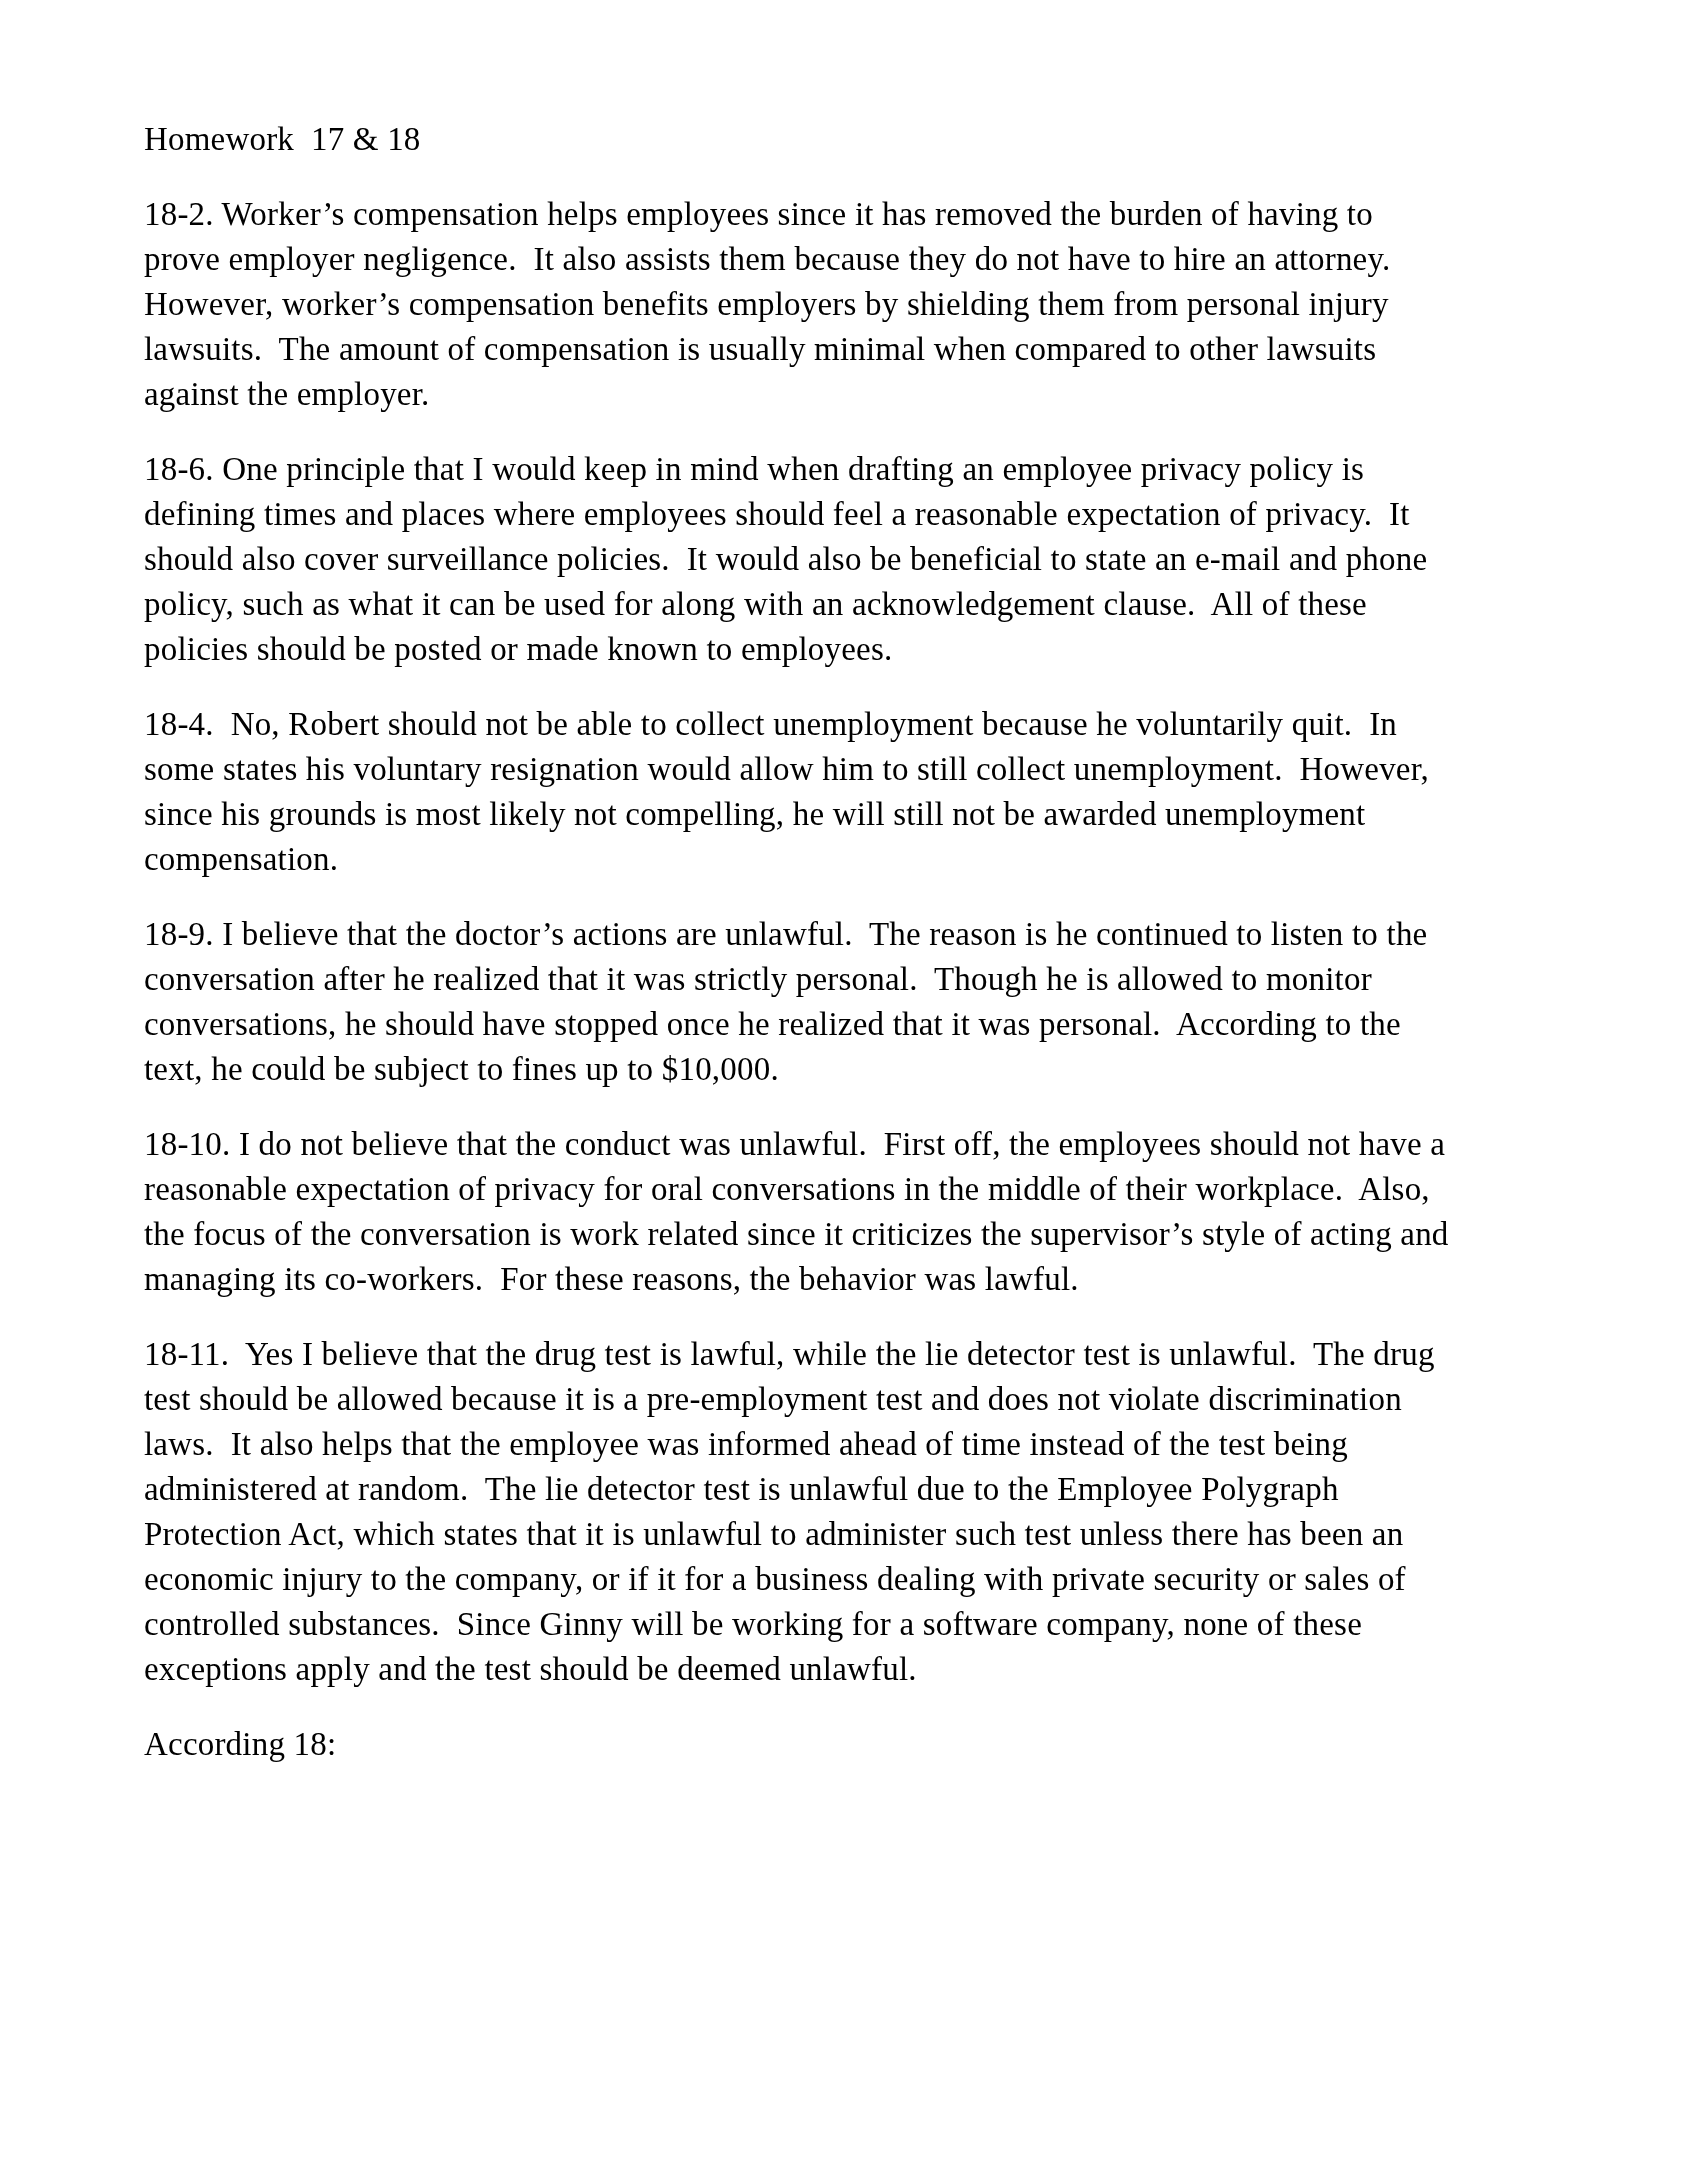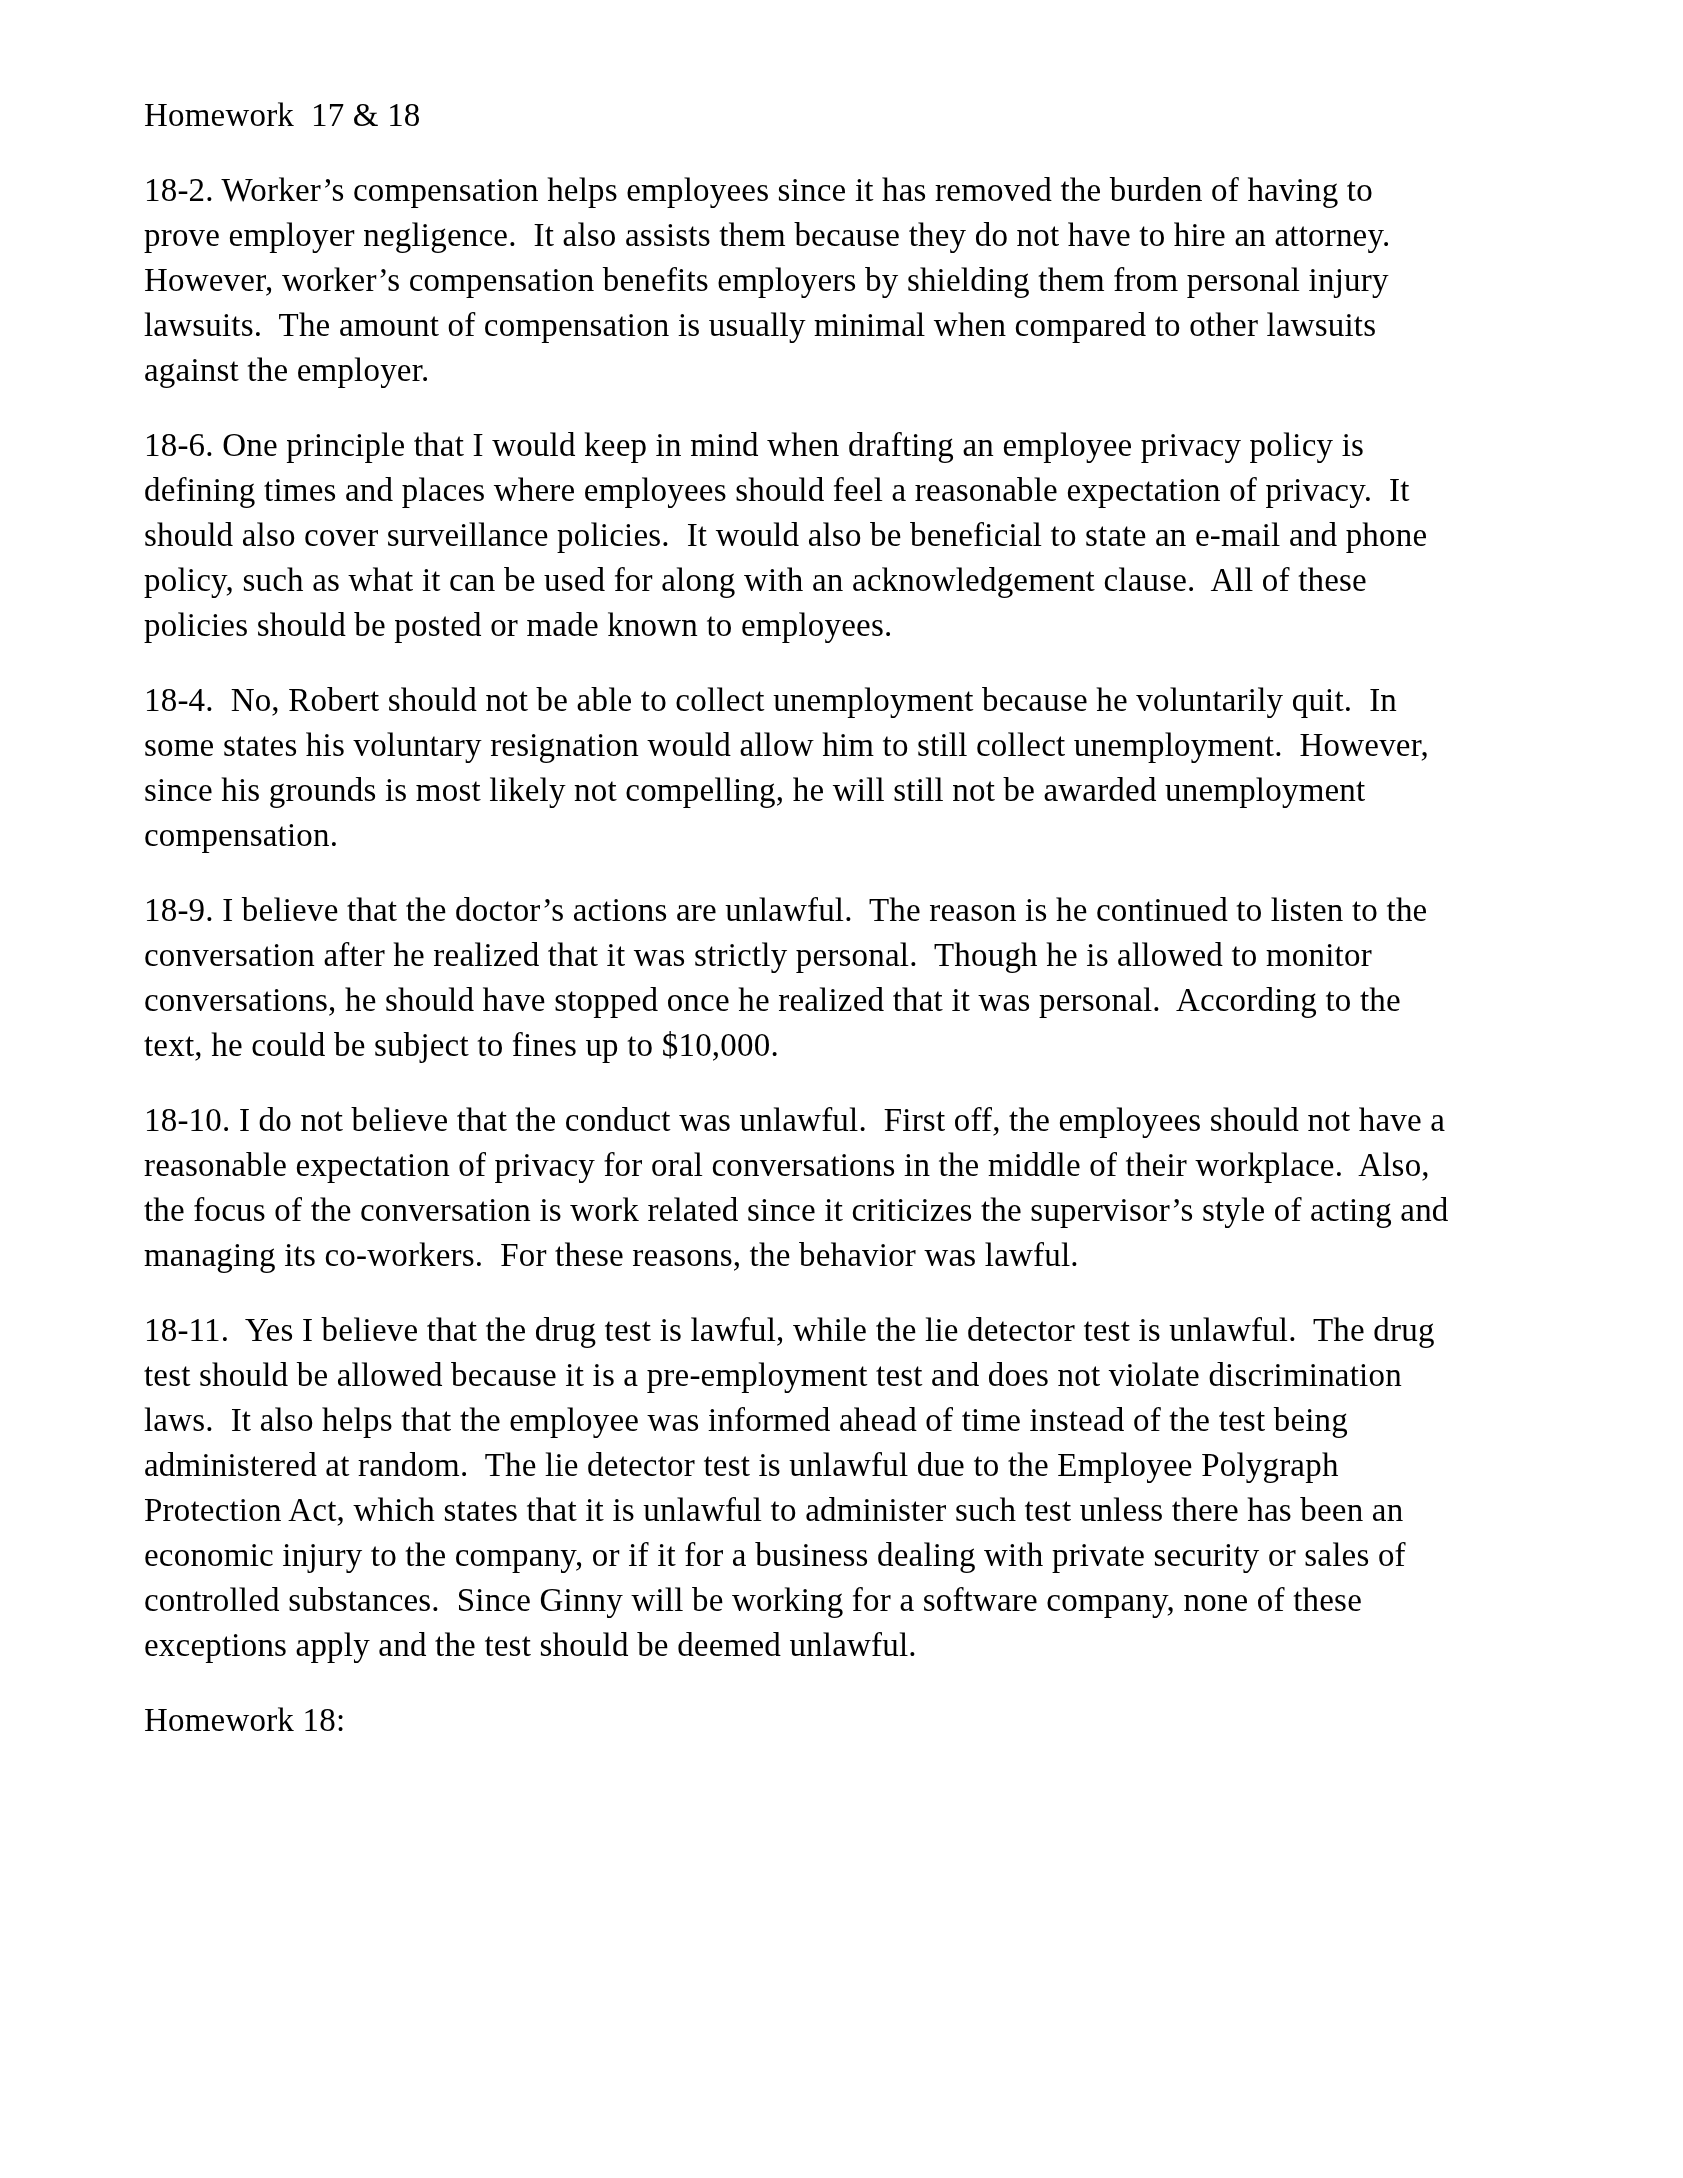--- a/index.html
+++ b/index.html
@@ -12,21 +12,21 @@
     width: 1683px;
     height: 2178px;
     overflow: hidden;
     font-family: "Liberation Serif", "DejaVu Serif", serif;
     color: #000000;
   }
   .page {
     box-sizing: border-box;
     width: 1683px;
     height: 2178px;
-    padding: 93px 149px 0 144px;
+    padding: 117px 149px 0 144px;
     background: #ffffff;
   }
   .para {
     font-size: 33px;
     line-height: 45px;
     margin: 0 0 30px 0;
     white-space: pre-wrap;
     letter-spacing: 0.2px;
   }
 </style>
@@ -60,15 +60,15 @@
 managing its co-workers.  For these reasons, the behavior was lawful.</p>
   <p class="para">18-11.  Yes I believe that the drug test is lawful, while the lie detector test is unlawful.  The drug
 test should be allowed because it is a pre-employment test and does not violate discrimination
 laws.  It also helps that the employee was informed ahead of time instead of the test being
 administered at random.  The lie detector test is unlawful due to the Employee Polygraph
 Protection Act, which states that it is unlawful to administer such test unless there has been an
 economic injury to the company, or if it for a business dealing with private security or sales of
 controlled substances.  Since Ginny will be working for a software company, none of these
 exceptions apply and the test should be deemed unlawful.</p>
 
-  <p class="para">Homework 18:</p>
+  <p class="para">According 18:</p>
 </div>
 
 
 </body></html>

